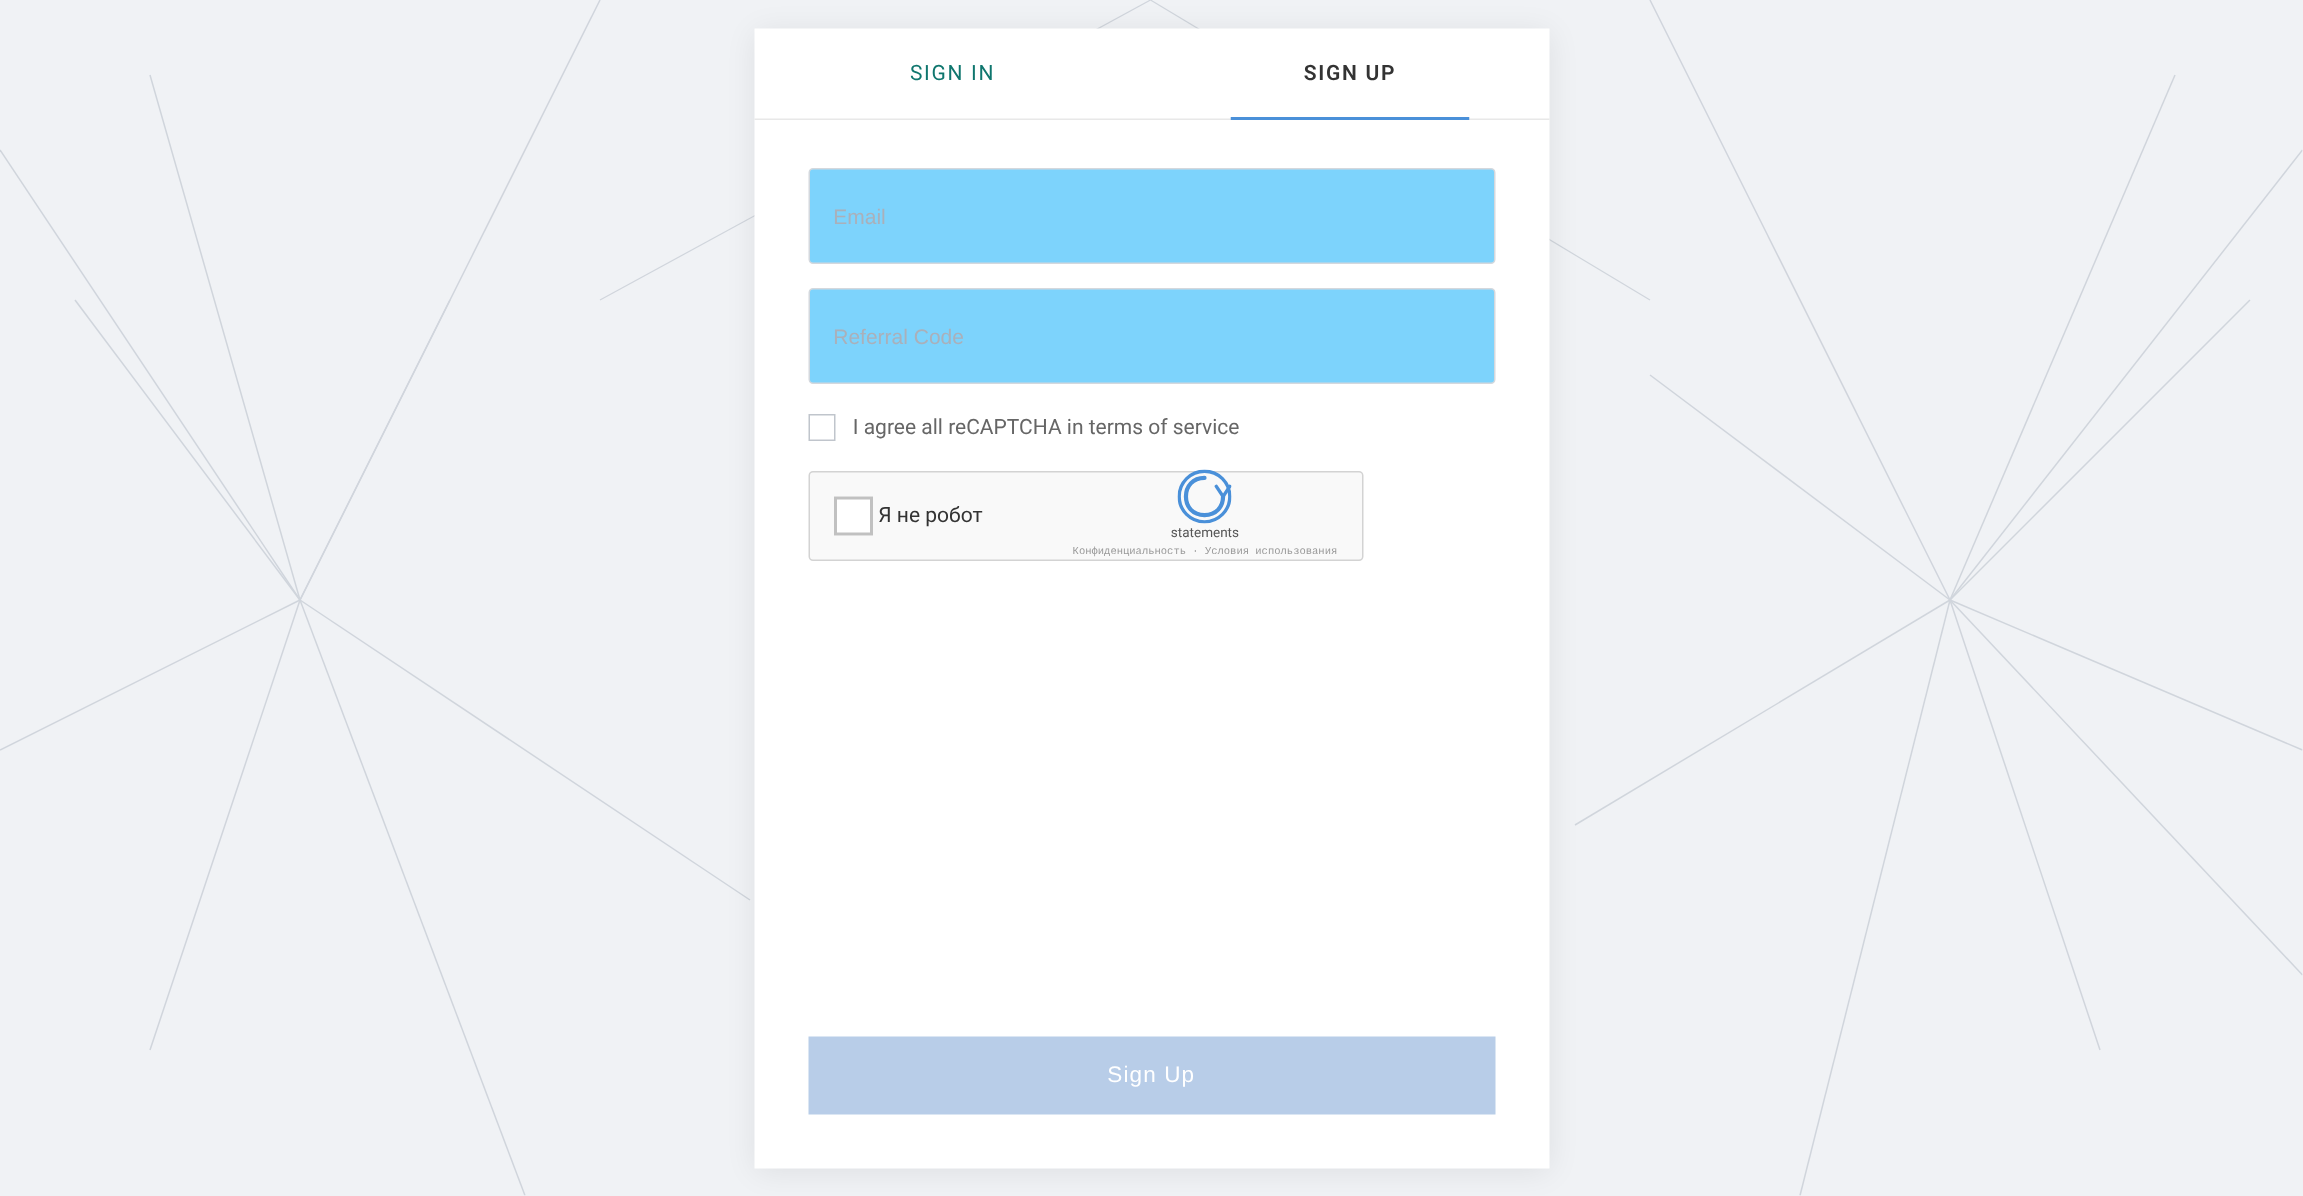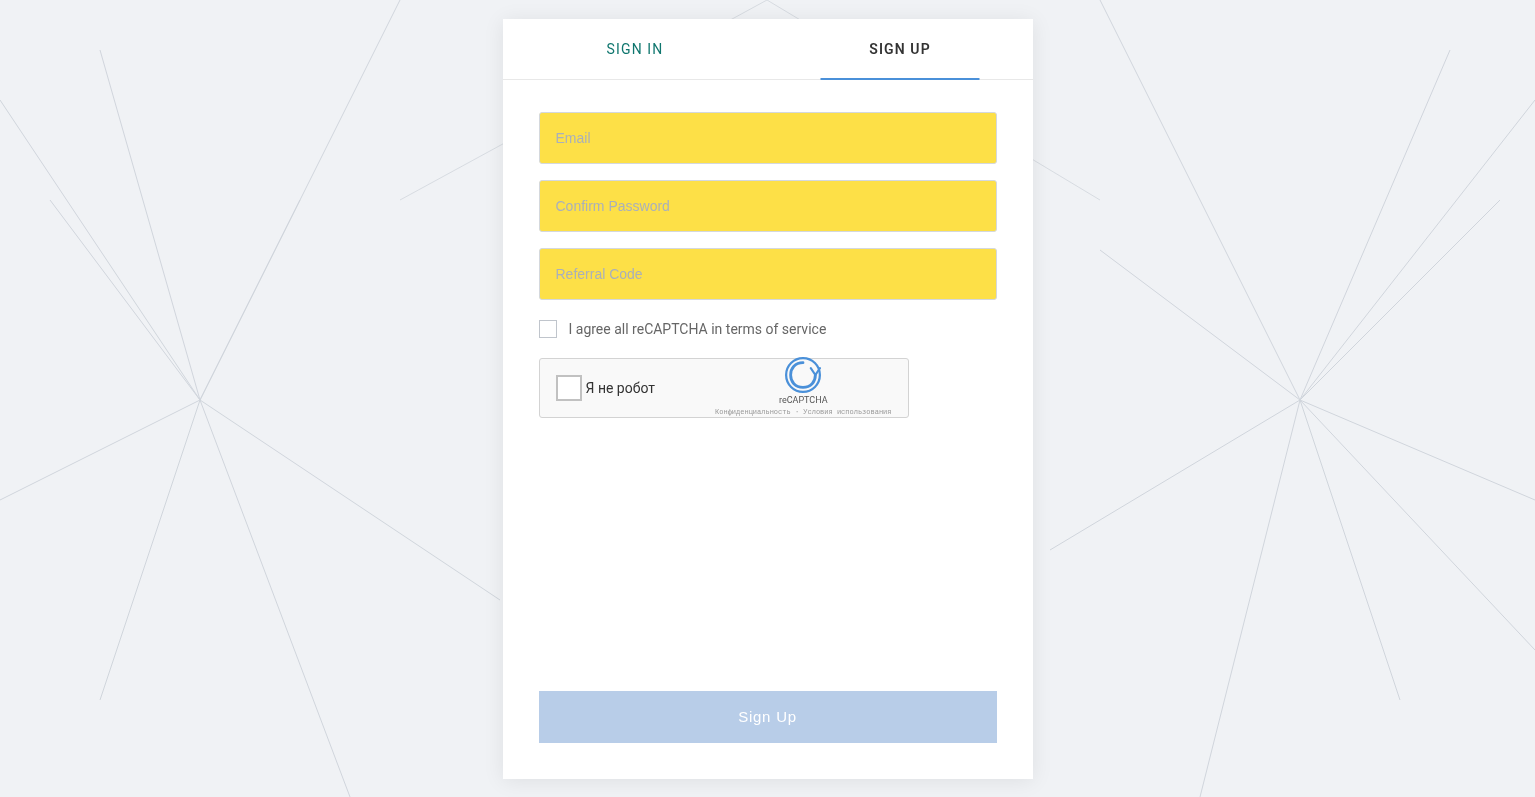--- a/index.html
+++ b/index.html
@@ -80,28 +80,28 @@
     .form-area {
       padding: 32px 36px 36px;
       display: flex;
       flex-direction: column;
       gap: 16px;
       flex: 1;
     }
 
     .input-field {
       width: 100%;
-      height: 52px;
+      height: 64px;
       border: 1px solid #d4d8dd;
       border-radius: 3px;
       padding: 0 16px;
       font-size: 14px;
       color: #555;
       outline: none;
-      background: #fde047;
+      background: #7dd3fc;
     }
 
     .input-field::placeholder {
       color: #aab0ba;
     }
 
     
     .checkbox-row {
       display: flex;
       align-items: center;
@@ -242,40 +242,39 @@
     <div class="tab active">
       <span>SIGN UP</span>
     </div>
   </div>
 
   <div class="form-area">
 
     <input class="input-field" type="email" placeholder="Email" style="">
 
 
-    <input class="input-field" type="password" placeholder="Confirm Password" style="">
 
     <input class="input-field" type="text" placeholder="Referral Code" style="">
 
     <div class="checkbox-row">
       <input type="checkbox" class="checkbox-input" style="">
       <span class="checkbox-label">I agree all reCAPTCHA in terms of service</span>
     </div>
 
     <div class="recaptcha-container">
       <div class="recaptcha-checkbox"></div>
       <span class="recaptcha-label">Я не робот</span>
       <div class="recaptcha-badge">
 
         <svg class="recaptcha-logo" viewBox="0 0 64 64" xmlns="http://www.w3.org/2000/svg">
           <circle cx="32" cy="32" r="30" fill="none" stroke="#4a90d9" stroke-width="4"></circle>
           <path d="M32 10 C18 10 10 20 10 32 C10 44 18 54 32 54 C46 54 54 44 54 32" fill="none" stroke="#4a90d9" stroke-width="5" stroke-linecap="round"></path>
           <polyline points="46,20 54,32 62,20" fill="none" stroke="#4a90d9" stroke-width="4" stroke-linecap="round" stroke-linejoin="round"></polyline>
         </svg>
-        <div class="recaptcha-text">reCAPTCHA</div>
+        <div class="recaptcha-text">statements</div>
         <div class="recaptcha-subtext">Конфиденциальность · Условия использования</div>
       </div>
     </div>
 
     <div class="spacer"></div>
 
     <button class="signup-btn">
       <span>Sign Up</span>
     </button>
 

